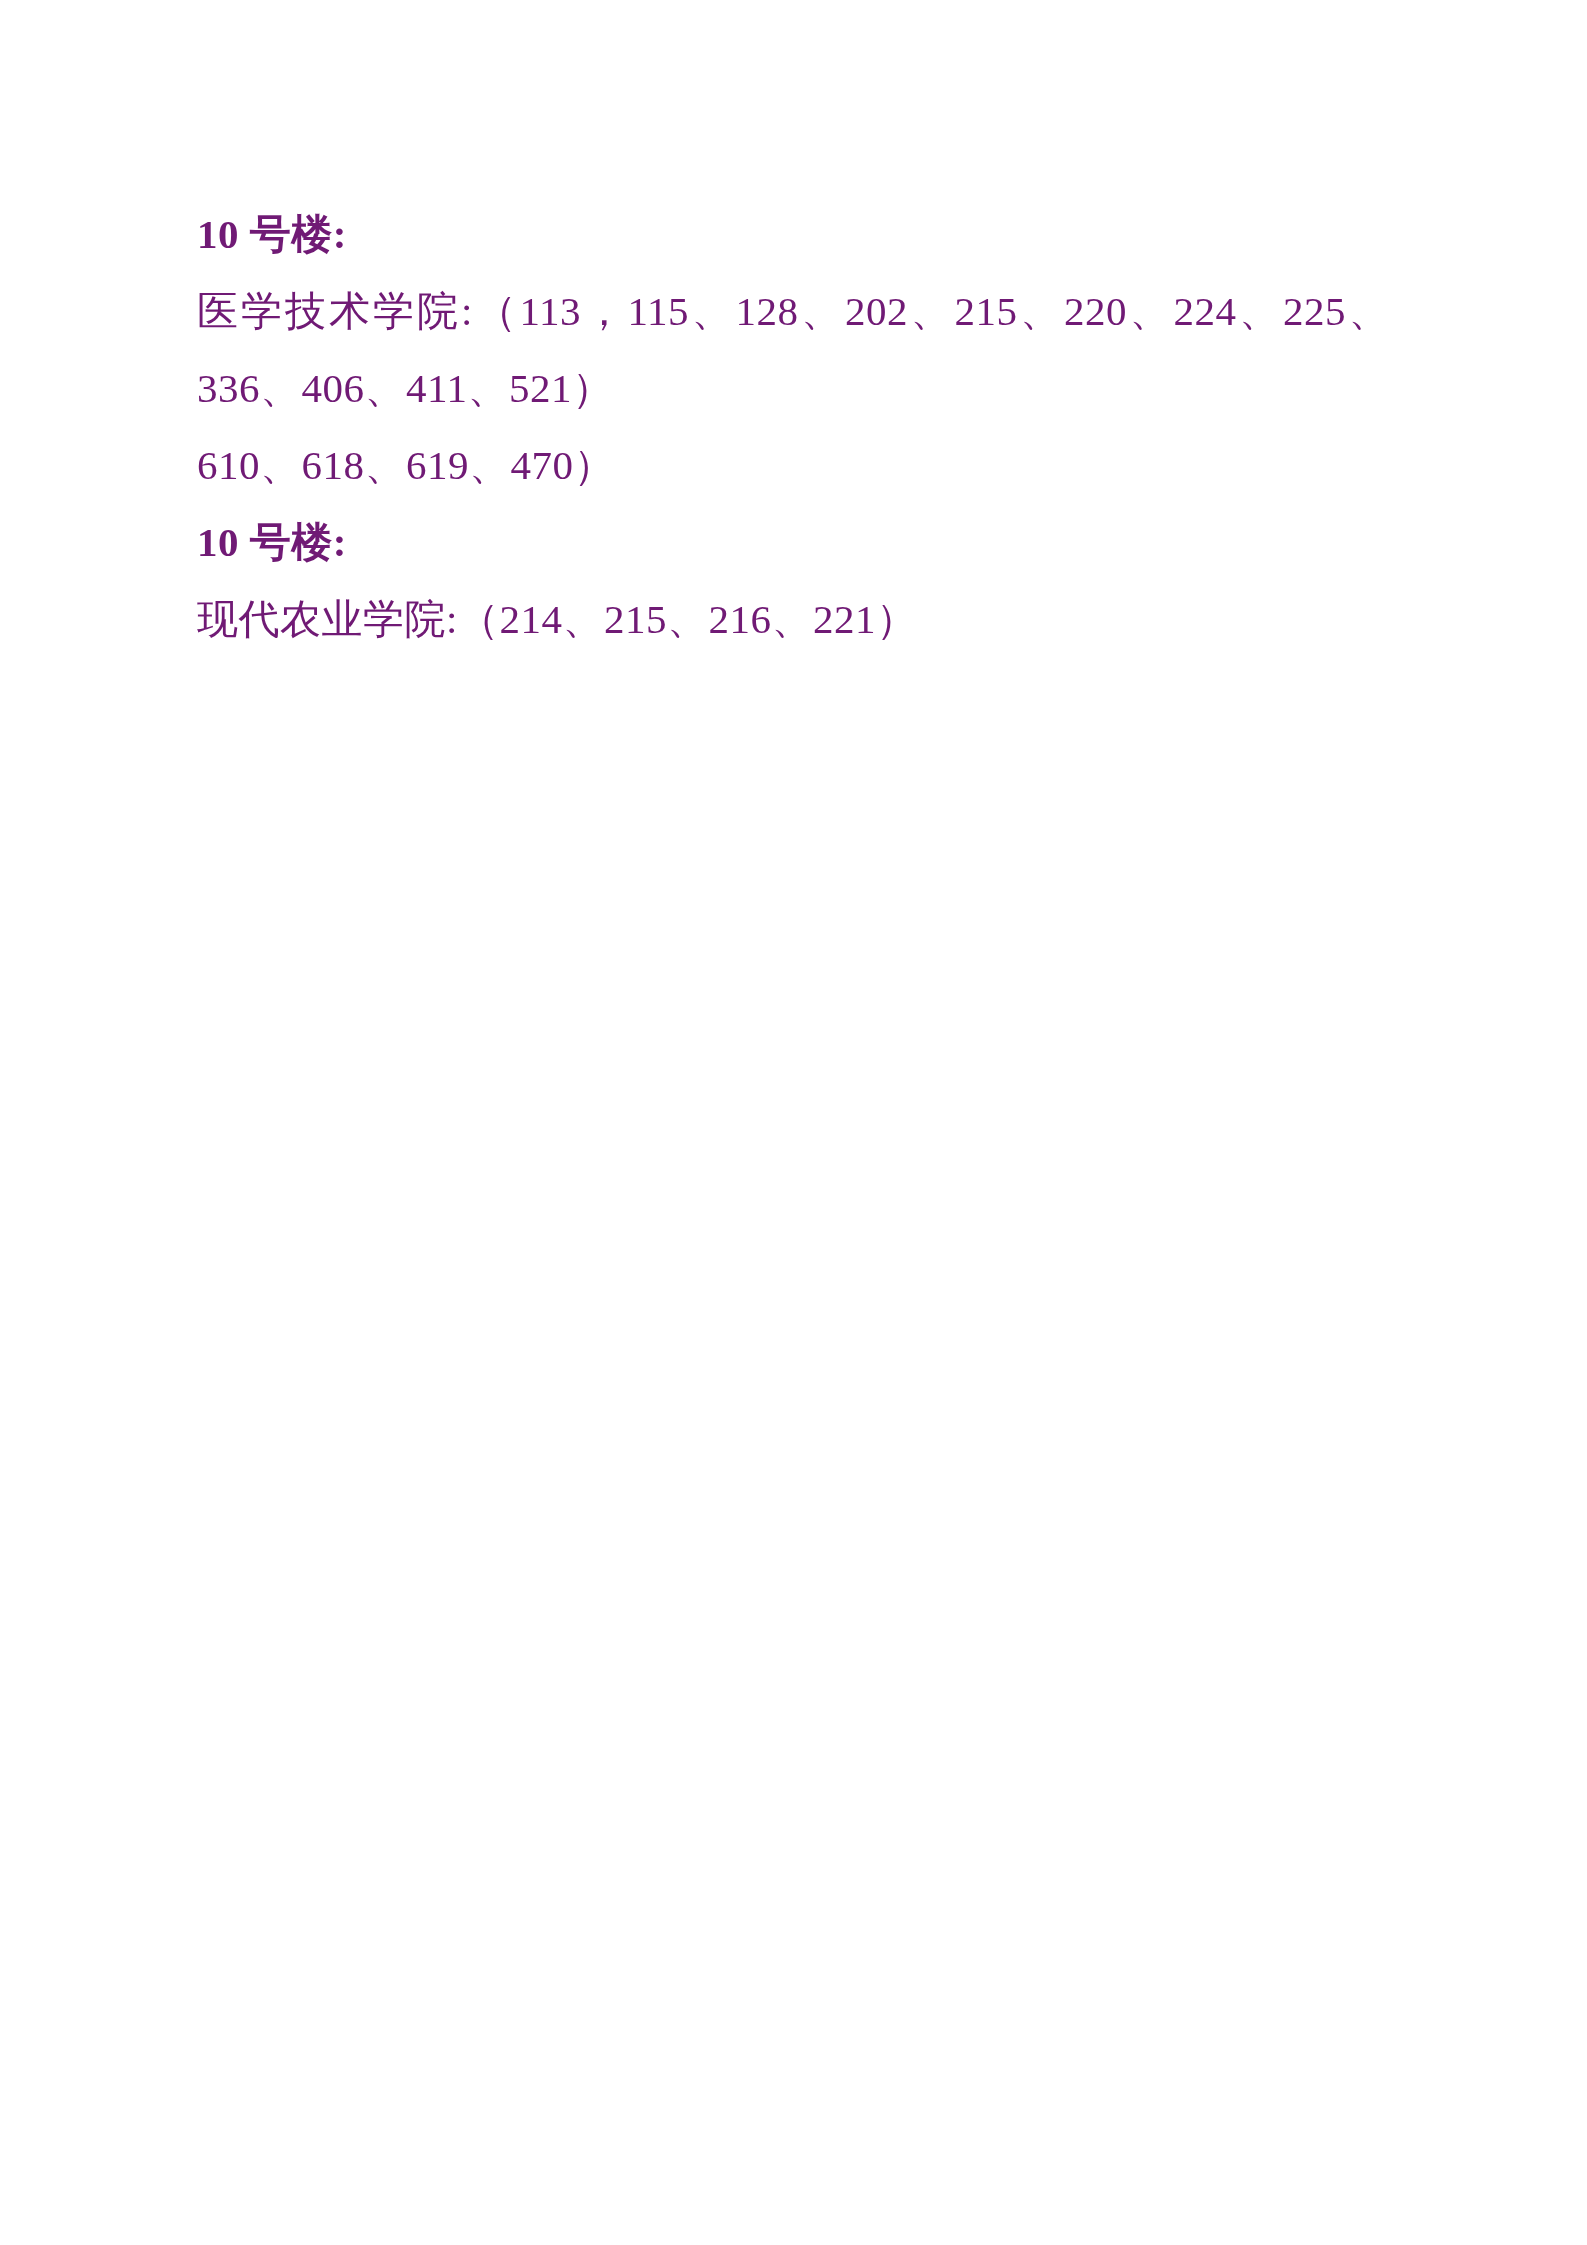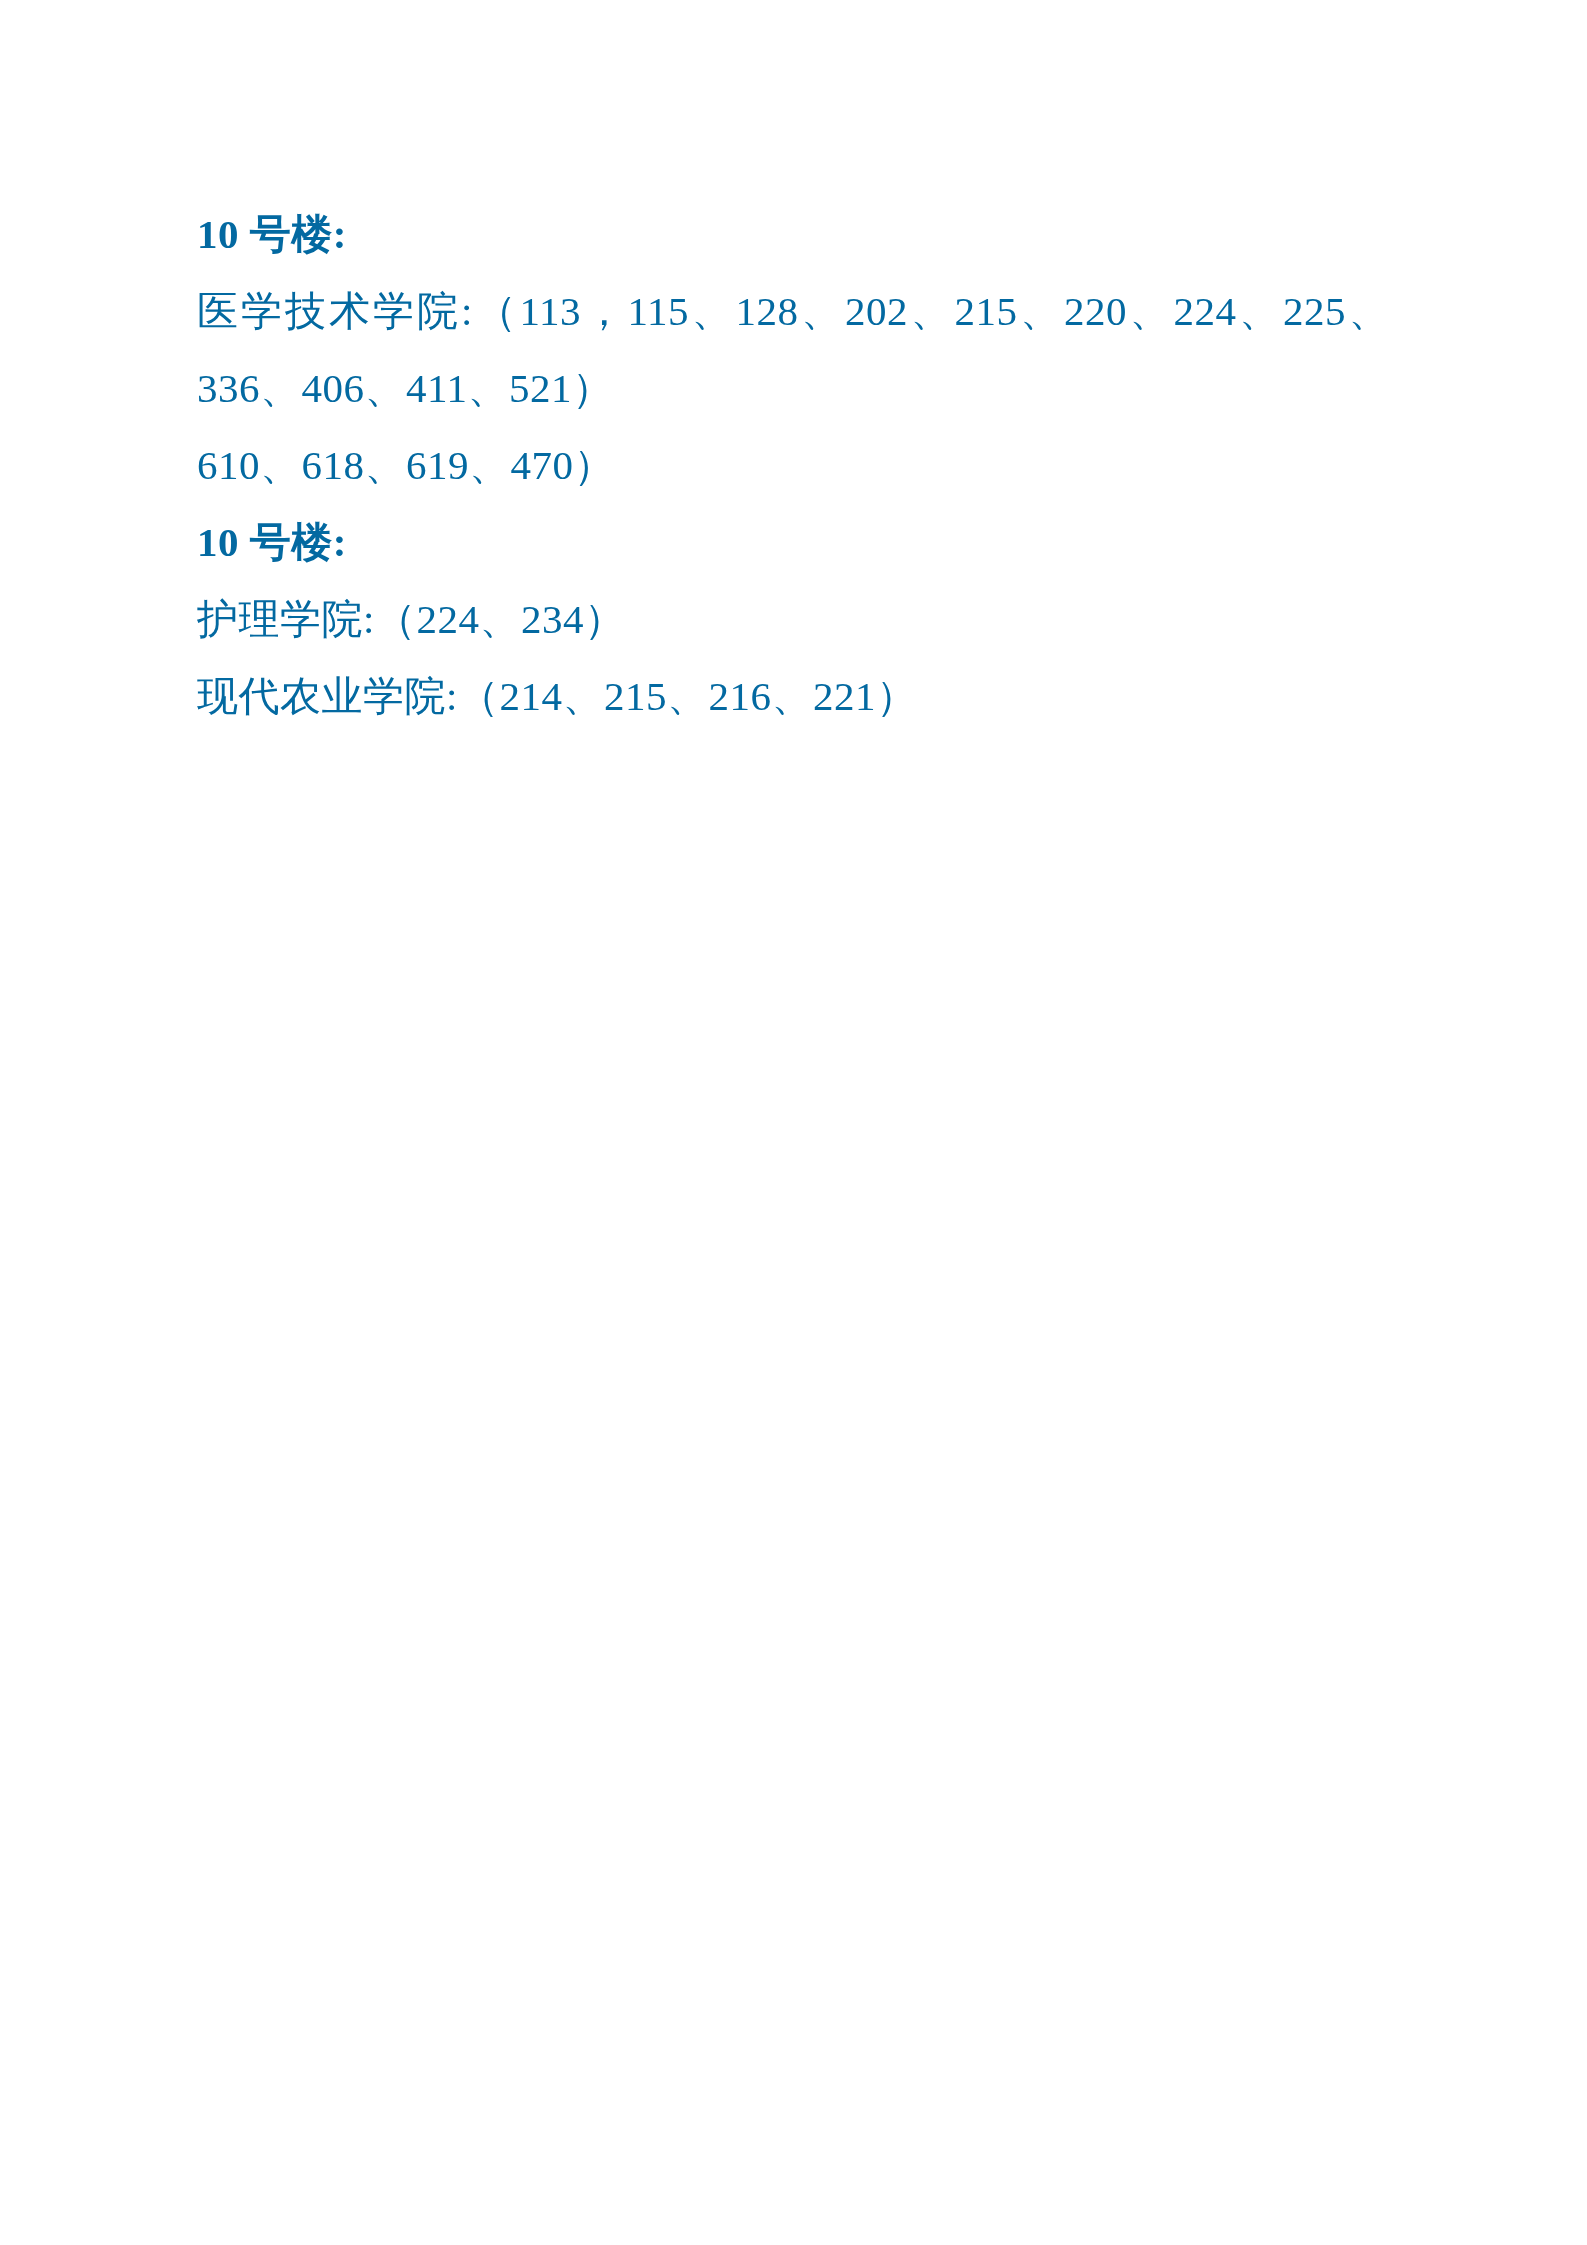--- a/index.html
+++ b/index.html
@@ -7,21 +7,21 @@
     padding: 0;
     background: #ffffff;
   }
   .page {
     position: relative;
     width: 1587px;
     height: 1607px;
     background: #ffffff;
     overflow: hidden;
     font-family: "Liberation Serif", "DejaVu Serif", serif;
-    color: #0369a1;
+    color: #701a75;
   }
   .content {
     position: absolute;
     left: 197px;
     top: 196px;
     width: 1193px;
   }
   .doc-line {
     font-size: 41px;
     line-height: 77px;
@@ -42,16 +42,15 @@
 </head>
 <body>
 
 <div class="page">
   <div class="content" id="doc-content">
       <div class="doc-line heading">10 号楼:</div>
       <div class="doc-line justify">医学技术学院:（113，115、128、202、215、220、224、225、</div>
       <div class="doc-line">336、406、411、521）</div>
       <div class="doc-line">610、618、619、470）</div>
       <div class="doc-line heading">10 号楼:</div>
-      <div class="doc-line">护理学院:（224、234）</div>
       <div class="doc-line">现代农业学院:（214、215、216、221）</div>
     </div>
 </div>
 
 </body></html>

